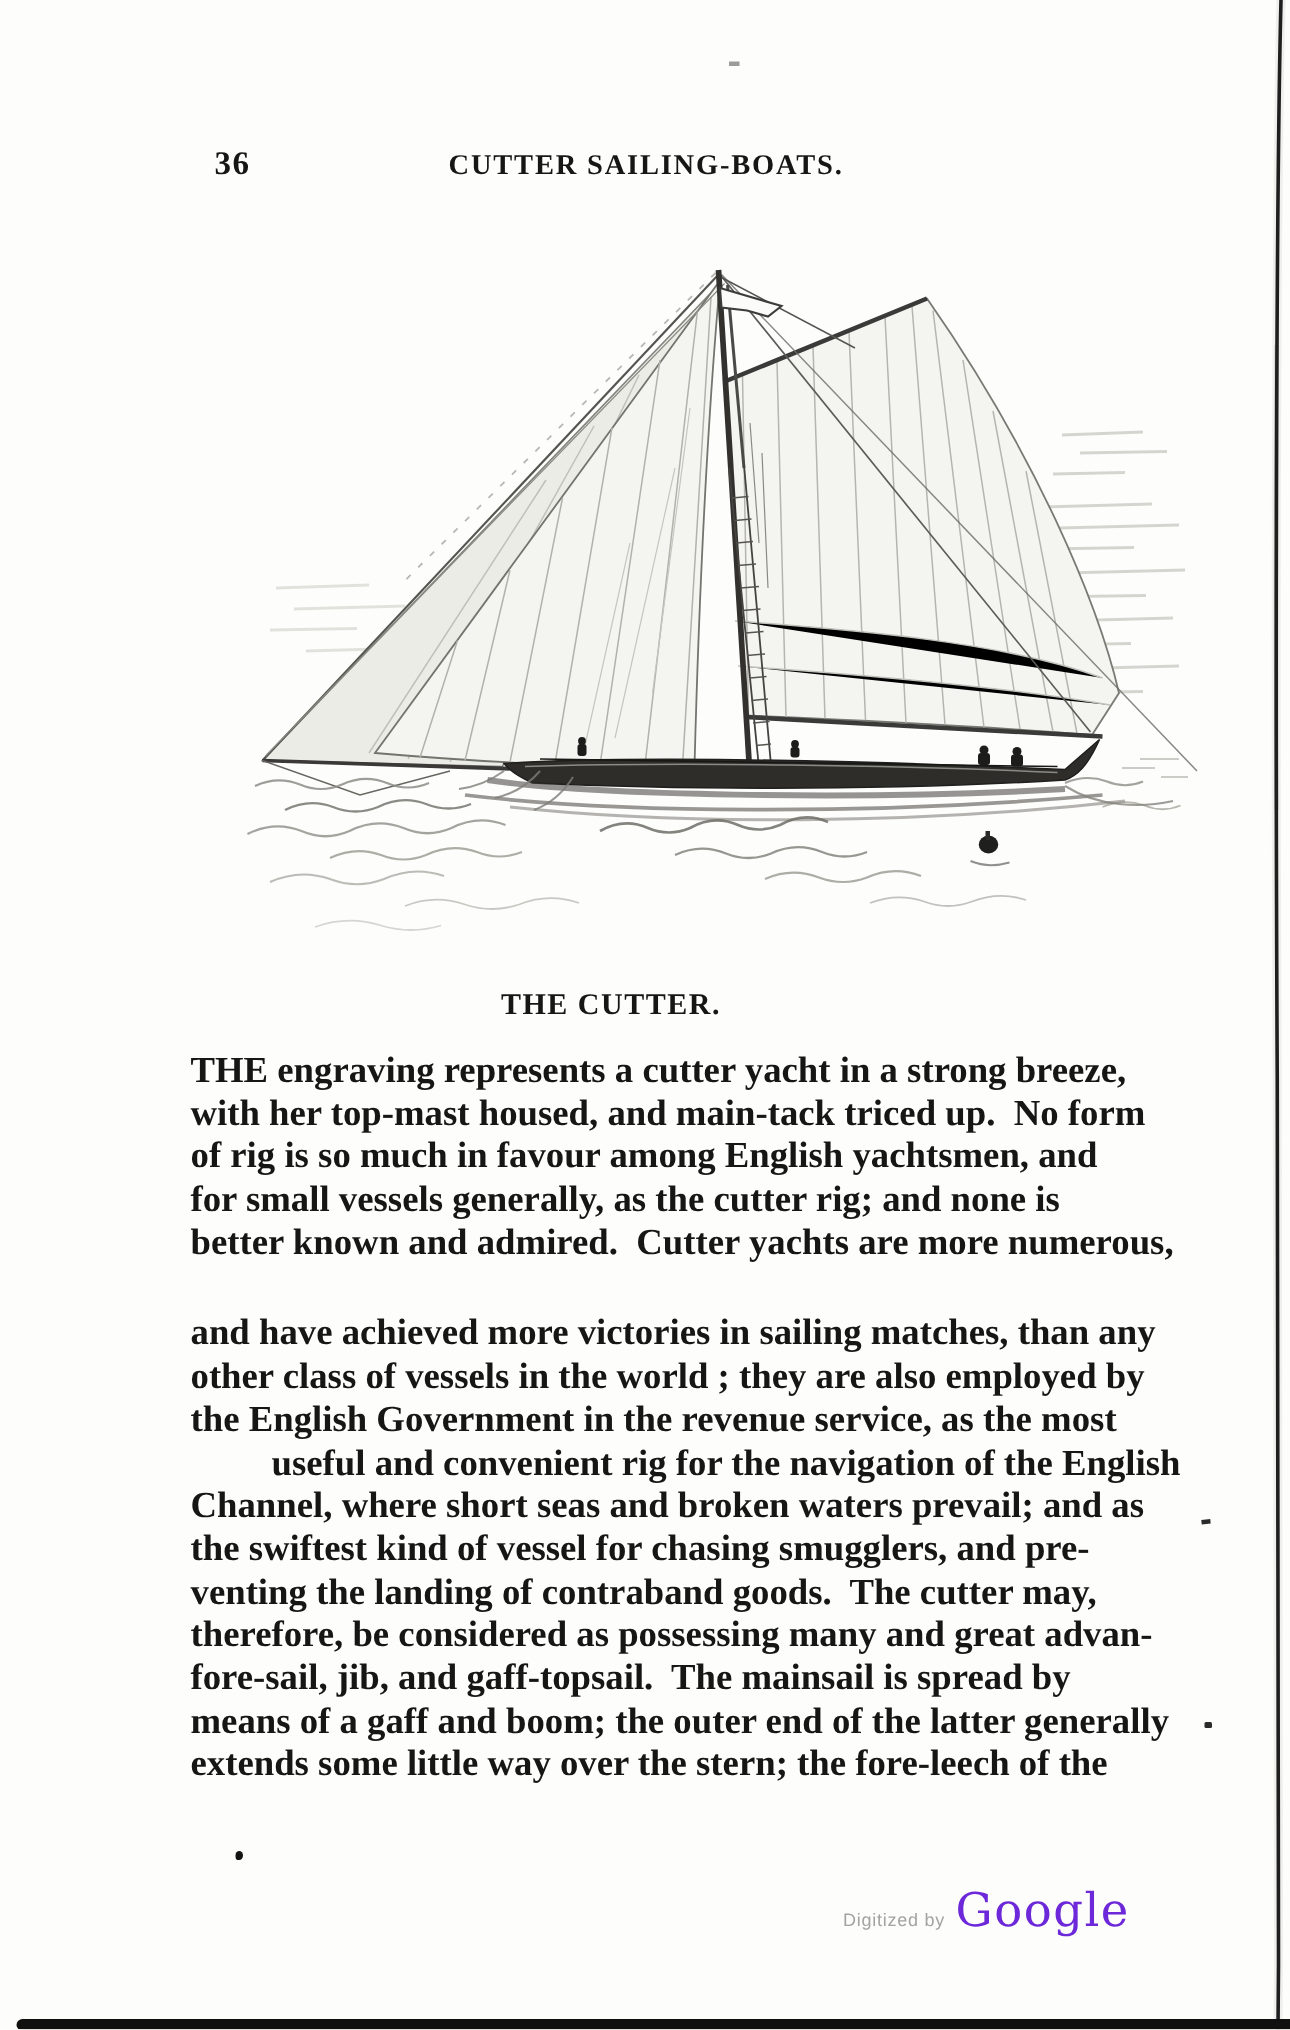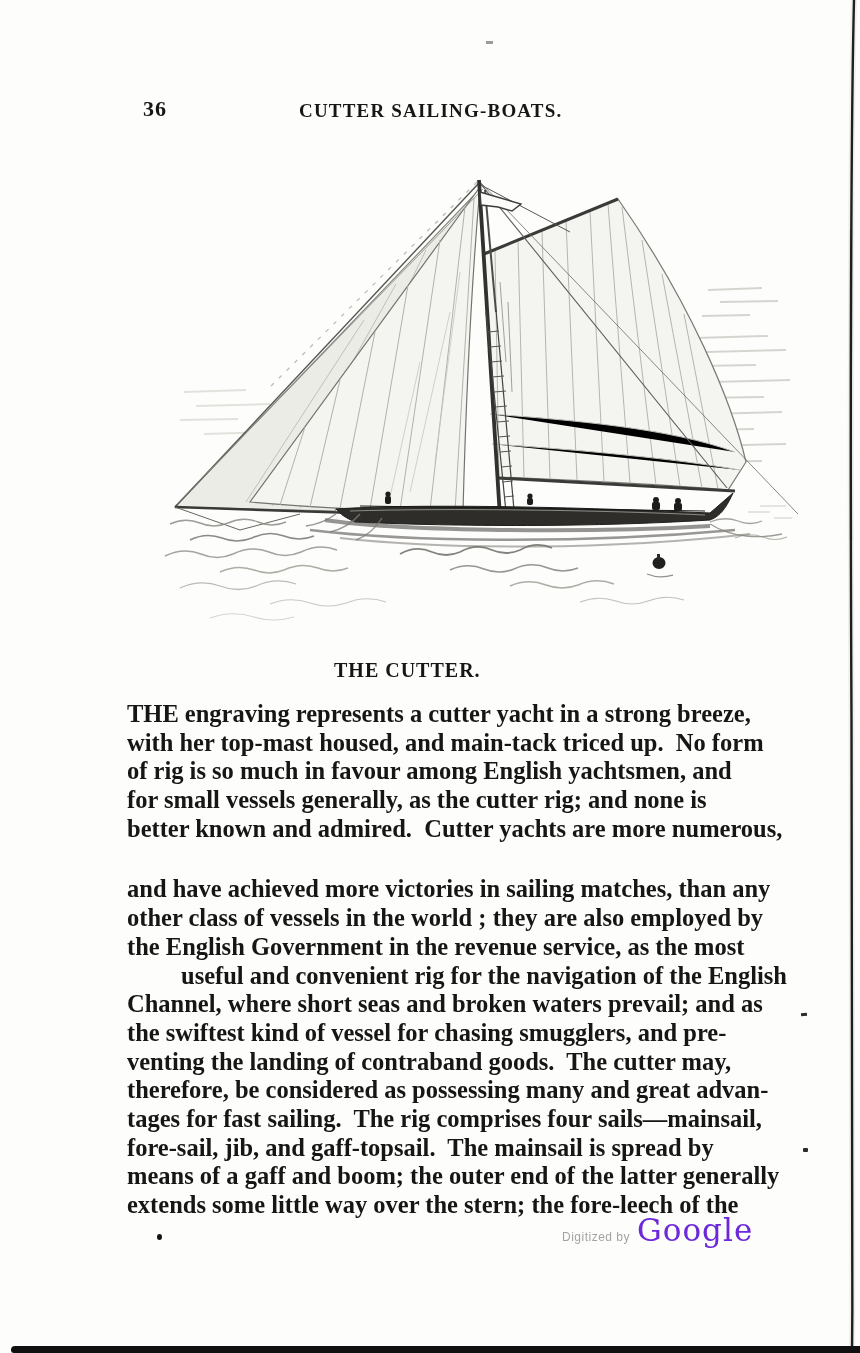--- a/index.html
+++ b/index.html
@@ -17,21 +17,21 @@
   #body-text .line{display:block;white-space:pre;height:28.7px;line-height:28.7px;
                    font-size:24.5px;font-weight:bold;transform-origin:left center;}
 
   .bullet{position:absolute;left:157px;top:1234px;width:5px;height:6px;border-radius:50% 50% 50% 40%;background:#141414;}
 
   .mark{position:absolute;background:#2b2b2b;}
   .mark.m1{left:801px;top:1013px;width:6px;height:3px;transform:rotate(-6deg);}
   .mark.m2{left:803px;top:1148px;width:5px;height:4px;border-radius:1px;}
   .mark.m3{left:486px;top:41px;width:7px;height:3px;background:#9b9b9b;}
 
-  .watermark{position:absolute;left:562px;top:1212px;display:flex;align-items:baseline;gap:7px;}
+  .watermark{position:absolute;left:562px;top:1256px;display:flex;align-items:baseline;gap:7px;}
   .wm-pre{font-family:"Liberation Sans", sans-serif;font-size:12px;color:#a3a3a3;letter-spacing:.5px;}
   .wm-logo{font-family:"DejaVu Serif", serif;font-size:31px;color:#6d28d9;letter-spacing:1px;}
 
   .gutter{position:absolute;right:0;top:0;width:14px;height:1353px;}
   .bottom-bar{position:absolute;left:11px;top:1346px;width:849px;height:7px;background:#101010;border-radius:4px 0 0 3px;}
 </style>
 </head>
 <body>
 
 <div id="page">
@@ -175,21 +175,20 @@
       <div class="line" style="transform: scaleX(1);">for small vessels generally, as the cutter rig; and none is</div>
       <div class="line" style="transform: scaleX(1);">better known and admired.  Cutter yachts are more numerous,</div>
       <div class="line" style="transform: scaleX(1); margin-top: 32px;">and have achieved more victories in sailing matches, than any</div>
       <div class="line" style="transform: scaleX(1);">other class of vessels in the world ; they are also employed by</div>
       <div class="line" style="transform: scaleX(1);">the English Government in the revenue service, as the most</div>
       <div class="line" style="transform: scaleX(1); text-align: right;">useful and convenient rig for the navigation of the English</div>
       <div class="line" style="transform: scaleX(1);">Channel, where short seas and broken waters prevail; and as</div>
       <div class="line" style="transform: scaleX(1);">the swiftest kind of vessel for chasing smugglers, and pre-</div>
       <div class="line" style="transform: scaleX(1);">venting the landing of contraband goods.  The cutter may,</div>
       <div class="line" style="transform: scaleX(1);">therefore, be considered as possessing many and great advan-</div>
-      <div class="line" style="transform: scaleX(1);">tages for fast sailing.  The rig comprises four sails—mainsail,</div>
       <div class="line" style="transform: scaleX(1);">fore-sail, jib, and gaff-topsail.  The mainsail is spread by</div>
       <div class="line" style="transform: scaleX(1);">means of a gaff and boom; the outer end of the latter generally</div>
       <div class="line" style="transform: scaleX(1);">extends some little way over the stern; the fore-leech of the</div>
     </div>
 
   <div class="bullet"></div>
   <div class="mark m1"></div>
   <div class="mark m2"></div>
   <div class="mark m3"></div>
 

